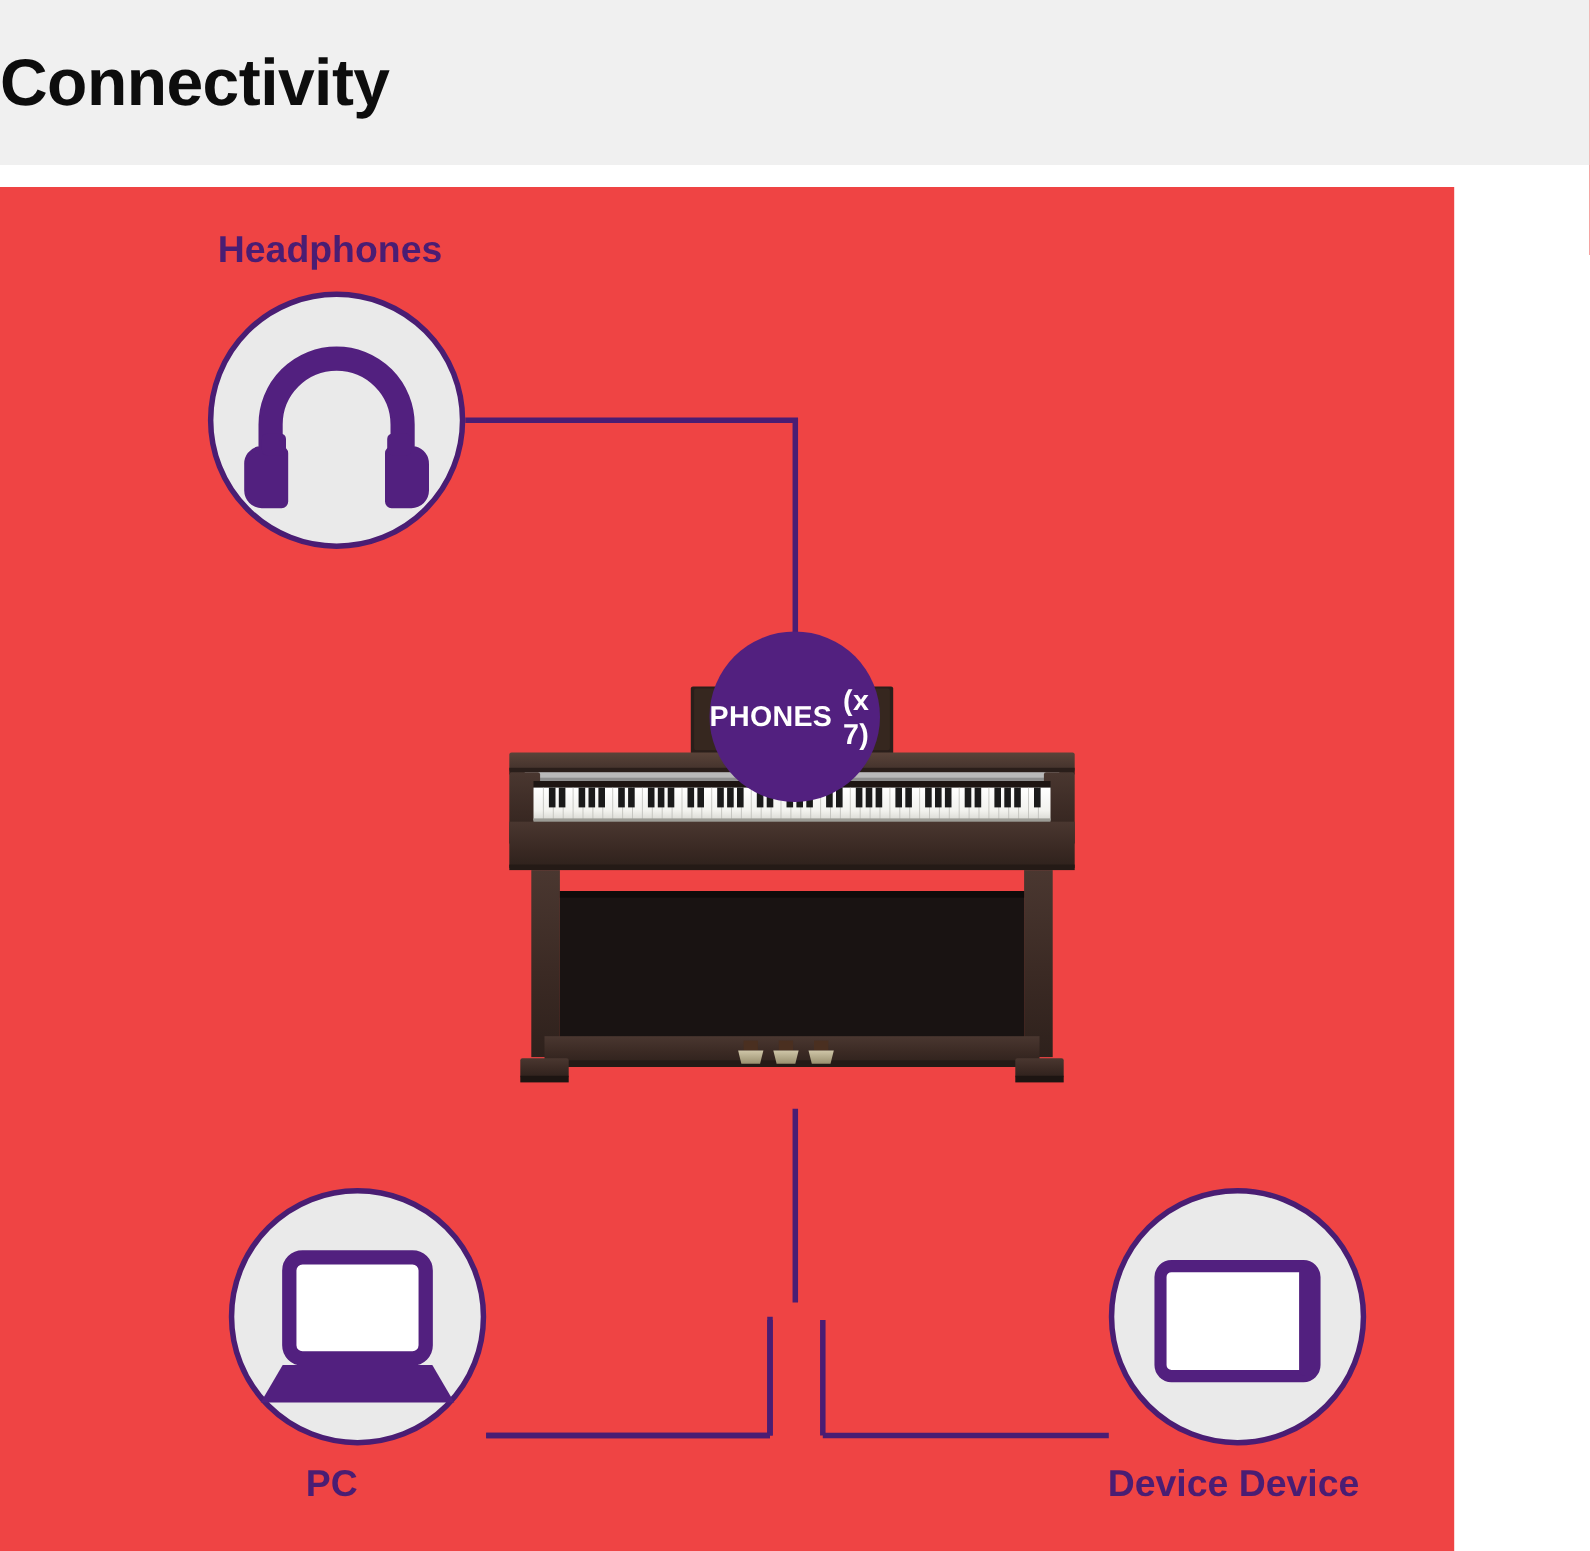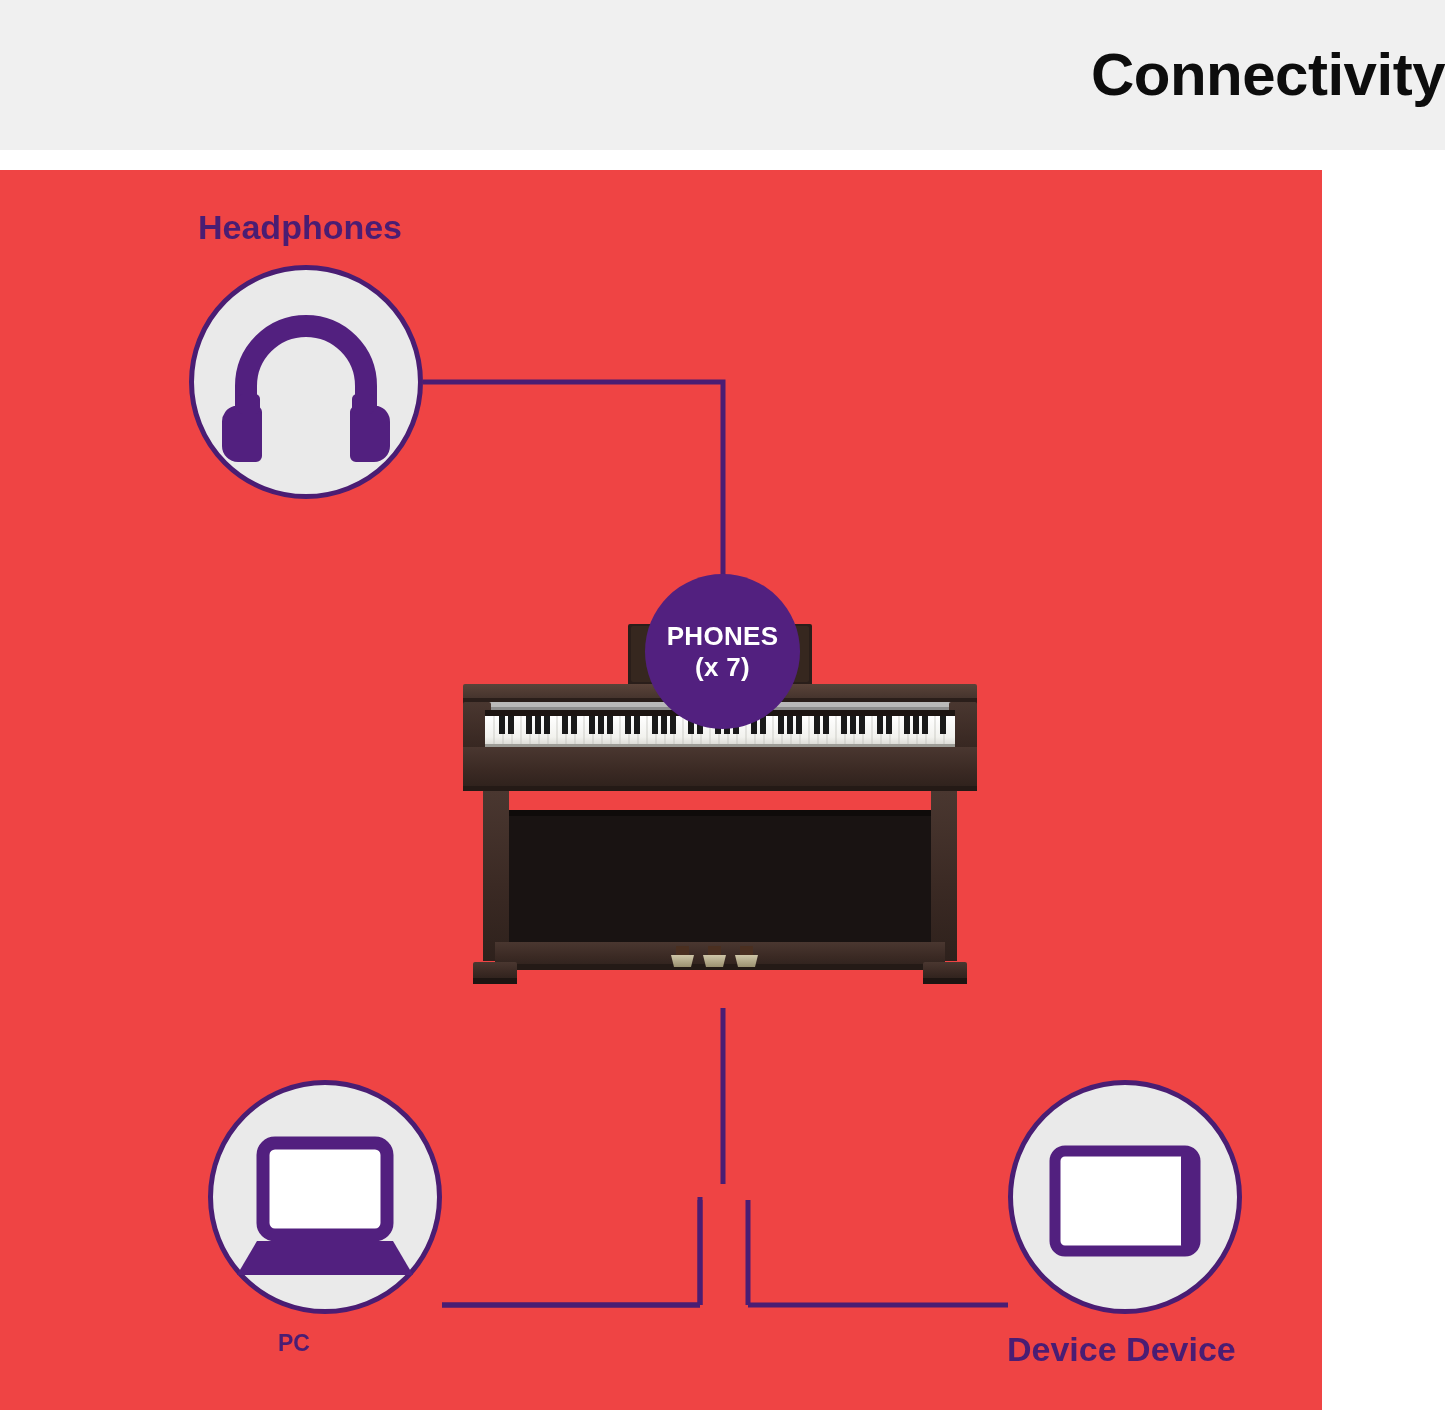--- a/index.html
+++ b/index.html
@@ -20,21 +20,21 @@
     position: absolute;
     left: 0; top: 0;
     width: 1445px;
     height: 150px;
     background: #f0f0f0;
   }
   .page-title {
     position: absolute;
     left: 0; top: 40px;
     width: 1445px;
-    text-align: right;
+    text-align: left;
     font-size: 60px;
     font-weight: bold;
     color: #0d0d0d;
     letter-spacing: -0.5px;
     line-height: 70px;
   }
 
   
   .diagram {
     position: absolute;
@@ -63,21 +63,20 @@
   #pc-circle         { left: 208px; top: 910px; width: 234px; height: 234px; }
   #smart-circle      { left: 1008px;top: 910px; width: 234px; height: 234px; }
 
   
   .badge {
     position: absolute;
     border-radius: 50%;
     background: #52207f;
     color: #ffffff;
     display: flex;
-    flex-direction: column;
     align-items: center;
     justify-content: center;
     text-align: center;
     font-weight: bold;
     z-index: 5;
   }
   #phones-badge {
     left: 645px; top: 404px;
     width: 155px; height: 155px;
     font-size: 26px; line-height: 31px;
@@ -92,21 +91,21 @@
   .badge span { display: block; }
 
   
   .node-label {
     position: absolute;
     color: #4a1d73;
     font-weight: bold;
     white-space: nowrap;
   }
   #headphones-label { left: 198px; top: 38px;   font-size: 34px; }
-  #pc-label         { left: 278px; top: 1160px; font-size: 23px; }
+  #pc-label         { left: 278px; top: 1160px; font-size: 34px; }
   #smart-label      { left: 1007px;top: 1160px; font-size: 34px; }
 
   
   .footnote {
     position: absolute;
     right: 10px;
     top: 1217px;
     font-size: 23px;
     color: #141414;
     white-space: nowrap;

